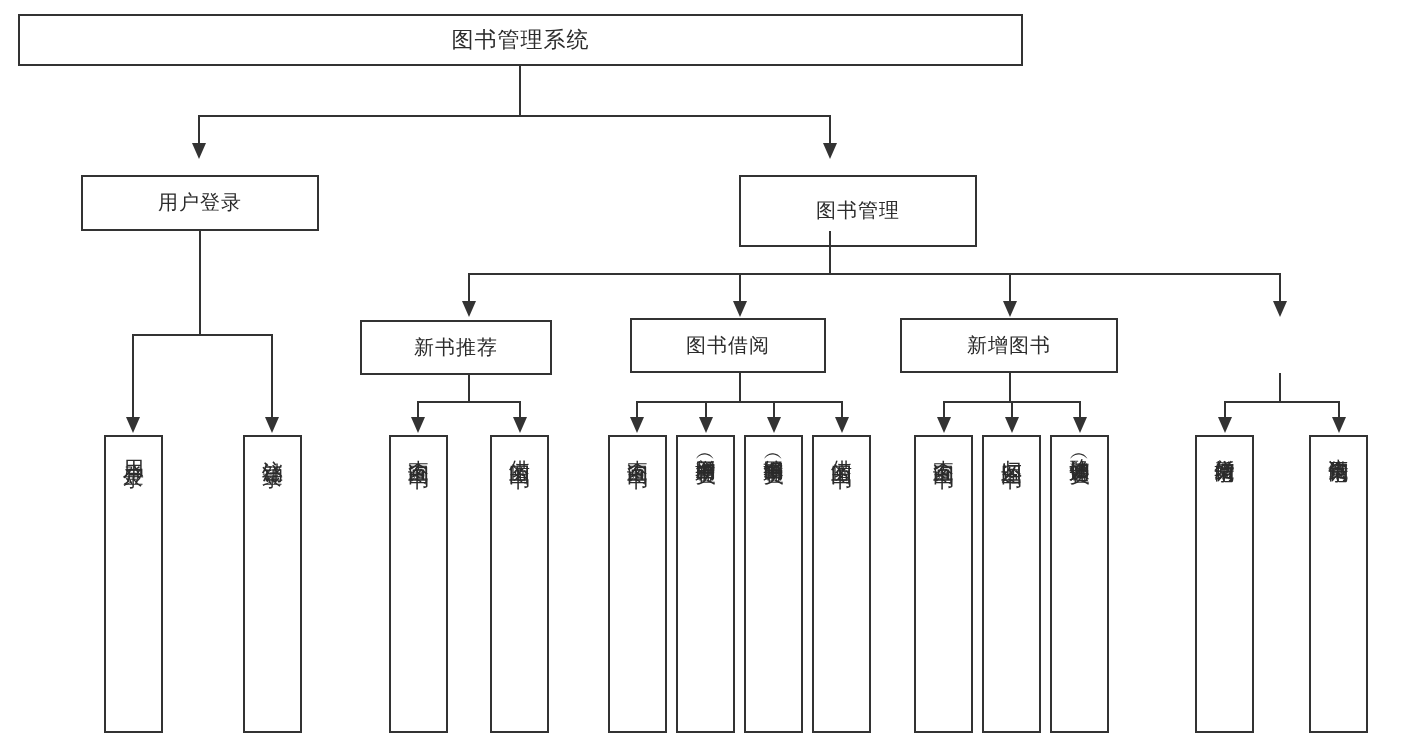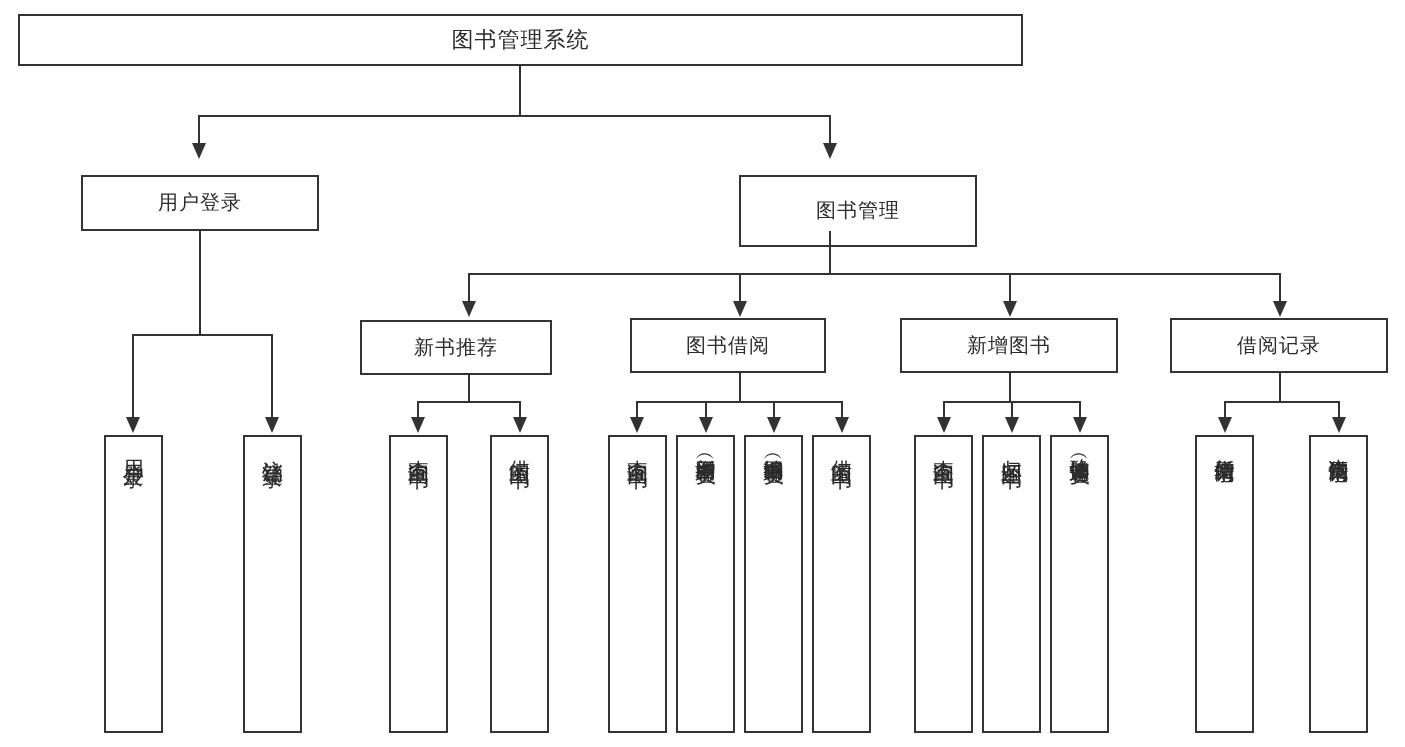--- a/index.html
+++ b/index.html
@@ -132,23 +132,20 @@
 
   <div class="node branch" style="left:360px;top:320px;width:192px;height:55px;">
     <span class="label">新书推荐</span>
   </div>
   <div class="node branch" style="left:630px;top:318px;width:196px;height:55px;">
     <span class="label">图书借阅</span>
   </div>
   <div class="node branch" style="left:900px;top:318px;width:218px;height:55px;">
     <span class="label">新增图书</span>
   </div>
-  <div class="node branch" style="left:1170px;top:318px;width:218px;height:55px;">
-    <span class="label">借阅记录</span>
-  </div>
 
   <div class="ln v" style="left:468px;top:373px;height:30px;"></div>
   <div class="ln h" style="left:417px;top:401px;width:104px;"></div>
   <div class="ln v" style="left:417px;top:401px;height:18px;"></div>
   <div class="arrow" style="left:411px;top:417px;"></div>
   <div class="ln v" style="left:519px;top:401px;height:18px;"></div>
   <div class="arrow" style="left:513px;top:417px;"></div>
 
   <div class="ln v" style="left:739px;top:373px;height:30px;"></div>
   <div class="ln h" style="left:636px;top:401px;width:207px;"></div>

